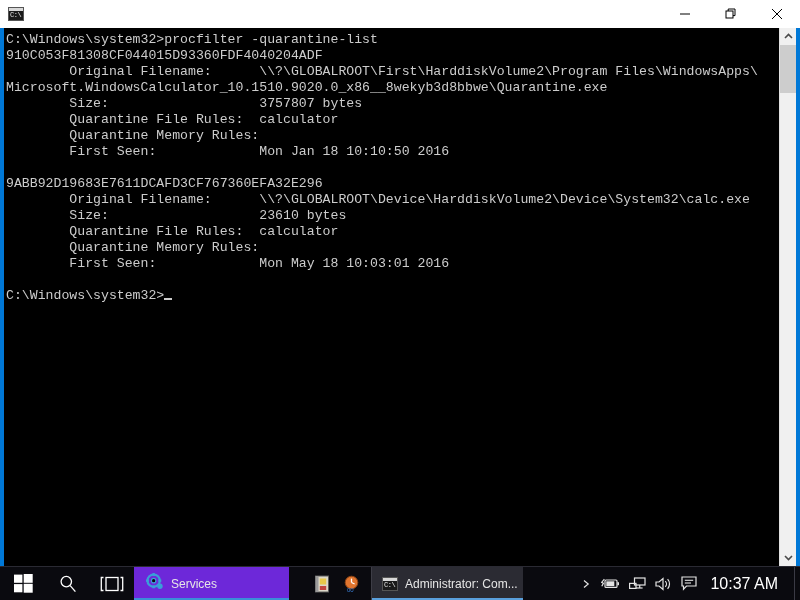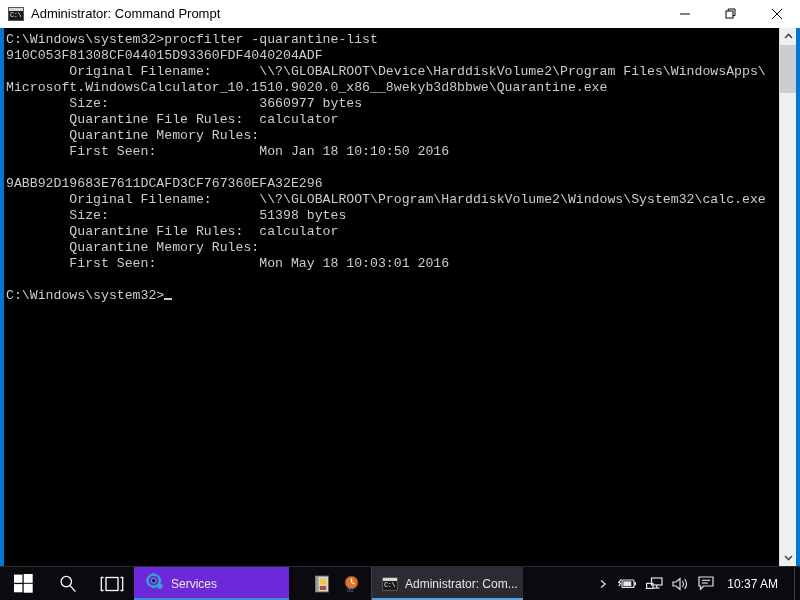--- a/index.html
+++ b/index.html
@@ -115,34 +115,33 @@
     padding-left:10px; background:#2b2b33; position:relative;
     border-left:1px solid #3d3d46;
   }
   #tb-active::after {
     content:""; position:absolute; left:0; right:0; bottom:0; height:2px;
     background:#5aa0dd;
   }
   #tb-spacer { flex:1 1 auto; }
   #tray { display:flex; align-items:center; gap:9px; padding-right:8px; }
   .tray-icon { display:flex; align-items:center; justify-content:center; }
-  #clock { color:#ffffff; font-size:12px; padding:0 8px 0 4px; white-space:nowrap; }
+  #clock { color:#ffffff; font-size:16px; padding:0 8px 0 4px; white-space:nowrap; }
   #showdesktop { width:6px; border-left:1px solid #3a3a44; height:34px; }
 </style>
 </head>
 <body>
 
 <div id="window">
 
   <div id="titlebar">
     <div id="titlebar-left">
       <span class="cmd-icon">
         <span class="glyph">C:\</span>
       </span>
-      <span id="window-title">Administrator: Command Prompt</span>
     </div>
     <div id="window-controls">
       <div class="wbtn">
         <svg width="12" height="12" viewBox="0 0 12 12">
             <line x1="1" y1="6" x2="11" y2="6" stroke="#000" stroke-width="1"></line>
           </svg>
       </div>
       <div class="wbtn">
         <svg width="12" height="12" viewBox="0 0 12 12">
           <rect x="1" y="3" width="7" height="7" fill="none" stroke="#000" stroke-width="1"></rect>
@@ -157,30 +156,30 @@
       </div>
     </div>
   </div>
 
   <div id="console-area">
     <div id="accent-left"></div>
 
     <div id="terminal">
       <div id="term-text"><span>C:\Windows\system32&gt;procfilter -quarantine-list</span>
 <span>910C053F81308CF044015D93360FDF4040204ADF</span>
-<span>        Original Filename:      \\?\GLOBALROOT\Device\HarddiskVolume2\Program Files\WindowsApps\</span>
+<span>        Original Filename:      \\?\GLOBALROOT\First\HarddiskVolume2\Program Files\WindowsApps\</span>
 <span>Microsoft.WindowsCalculator_10.1510.9020.0_x86__8wekyb3d8bbwe\Quarantine.exe</span>
-<span>        Size:                   3660977 bytes</span>
+<span>        Size:                   3757807 bytes</span>
 <span>        Quarantine File Rules:  calculator</span>
 <span>        Quarantine Memory Rules:</span>
 <span>        First Seen:             Mon Jan 18 10:10:50 2016</span>
 <span></span>
 <span>9ABB92D19683E7611DCAFD3CF767360EFA32E296</span>
-<span>        Original Filename:      \\?\GLOBALROOT\Program\HarddiskVolume2\Windows\System32\calc.exe</span>
-<span>        Size:                   51398 bytes</span>
+<span>        Original Filename:      \\?\GLOBALROOT\Device\HarddiskVolume2\Device\System32\calc.exe</span>
+<span>        Size:                   23610 bytes</span>
 <span>        Quarantine File Rules:  calculator</span>
 <span>        Quarantine Memory Rules:</span>
 <span>        First Seen:             Mon May 18 10:03:01 2016</span>
 <span></span>
 <span>C:\Windows\system32&gt;</span><span class="cursor"></span>
 </div>
     </div>
 
     <div id="scrollbar">
       <div class="sb-arrow">

